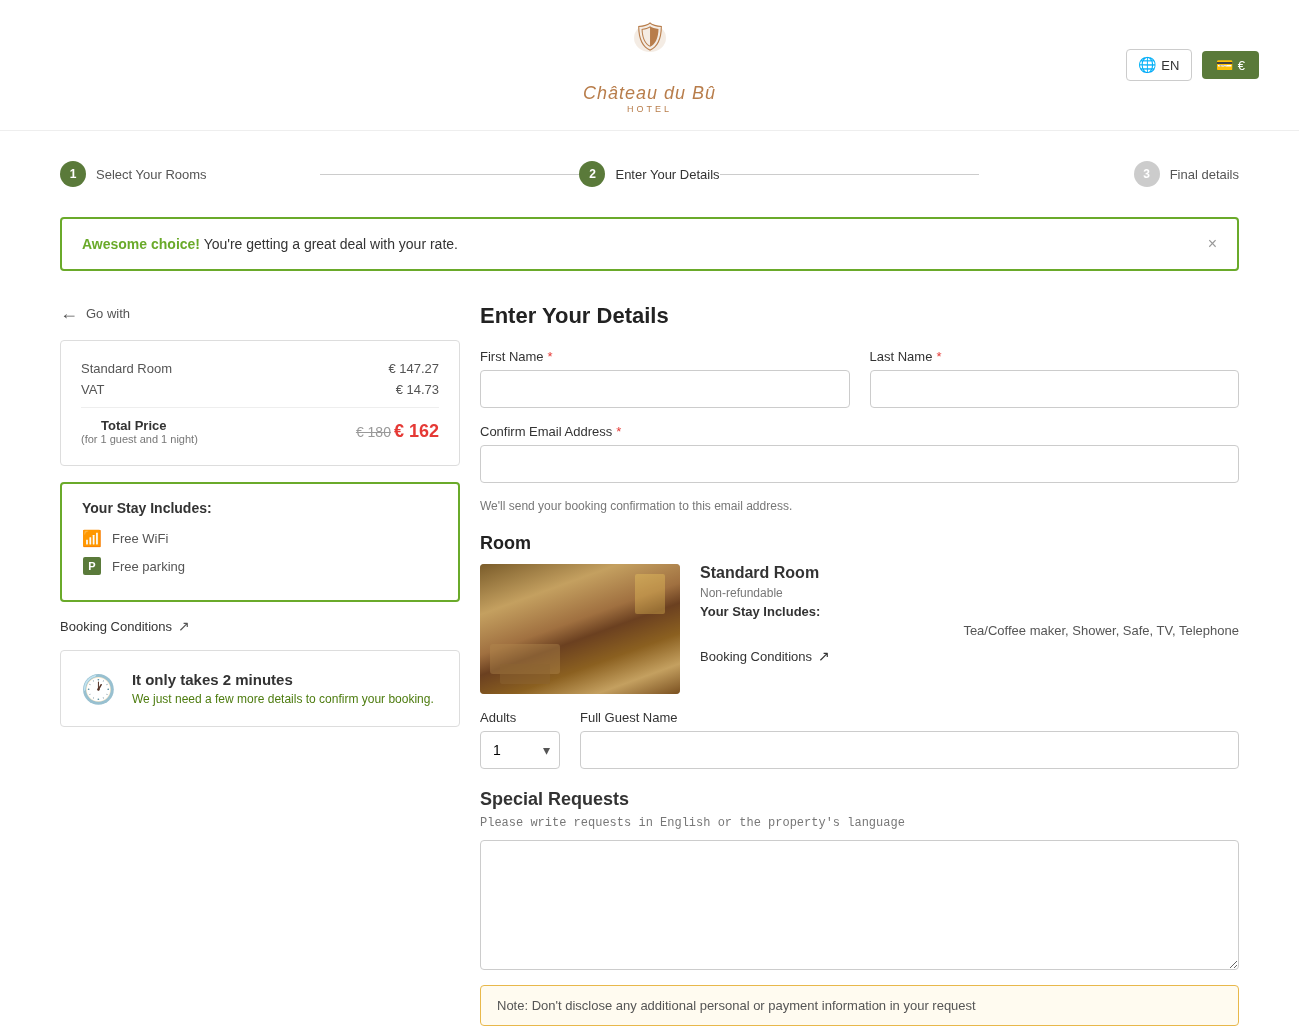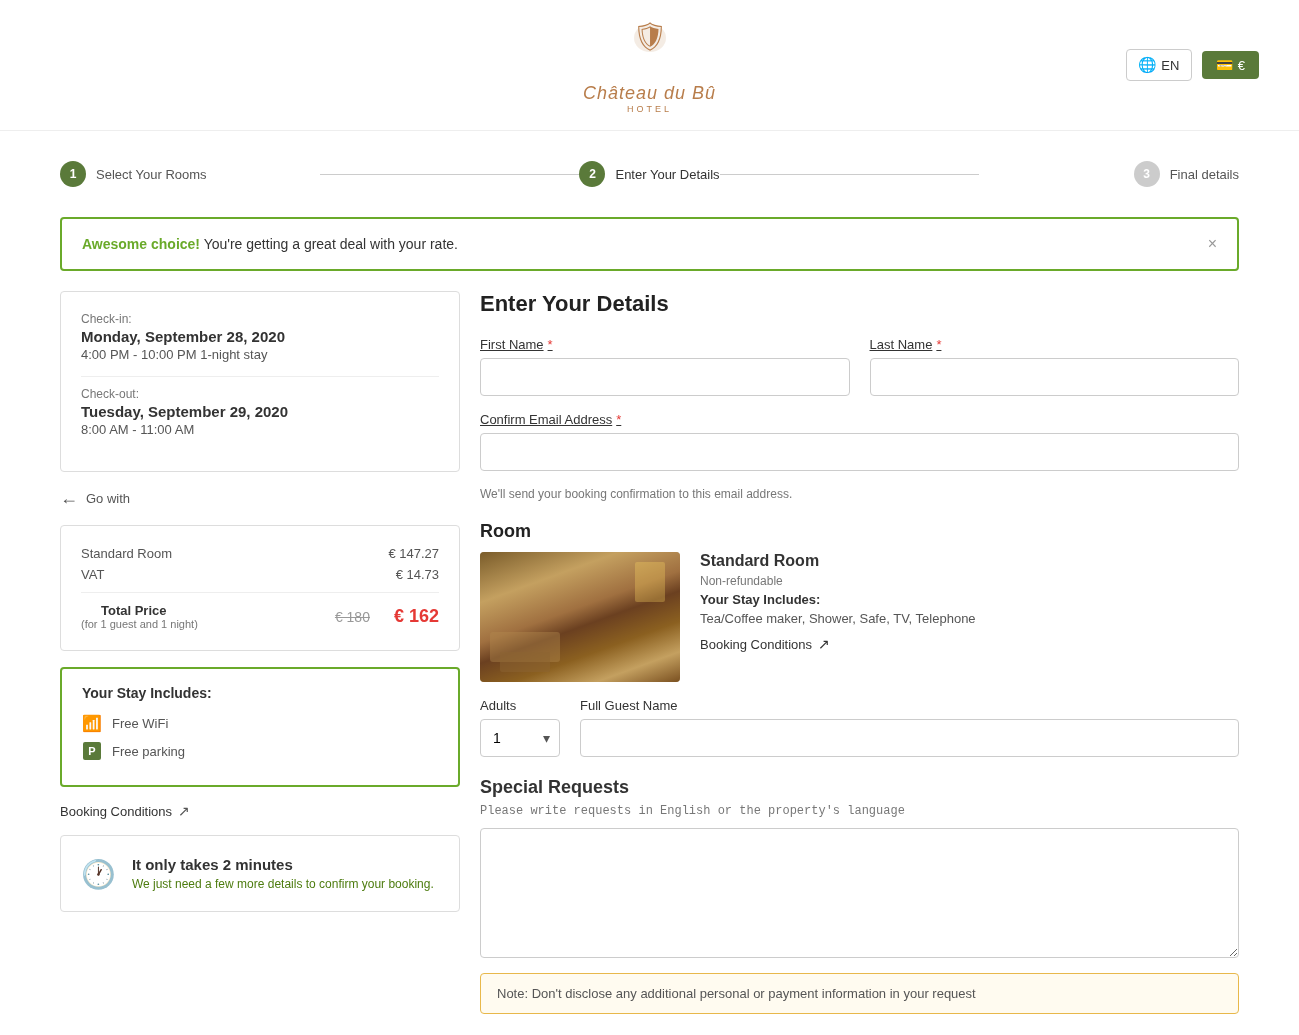--- a/index.html
+++ b/index.html
@@ -15,21 +15,21 @@
     
     .stepper { display: flex; align-items: center; padding: 30px 60px; gap: 0; }
     .step { display: flex; align-items: center; gap: 10px; flex: 1; }
     .step-circle { width: 26px; height: 26px; border-radius: 50%; display: flex; align-items: center; justify-content: center; font-size: 12px; font-weight: bold; flex-shrink: 0; }
     .step-circle.active { background: #5a7a3a; color: #fff; }
     .step-circle.inactive { background: #ccc; color: #fff; }
     .step-label { font-size: 13px; color: #555; }
     .step-line { flex: 1; height: 1px; background: #ccc; }
 
     
-    .banner { margin: 0 60px 20px; border: 2px solid #6aaa2a; border-radius: 4px; padding: 16px 20px; display: flex; align-items: center; justify-content: space-between; background: #fff; }
+    .banner { margin: 0 60px 32px; border: 2px solid #6aaa2a; border-radius: 4px; padding: 16px 20px; display: flex; align-items: center; justify-content: space-between; background: #fff; }
     .banner-text { font-size: 14px; }
     .banner-text strong { color: #6aaa2a; }
     .banner-close { cursor: pointer; font-size: 16px; color: #999; background: none; border: none; }
 
     
     .main { display: flex; gap: 20px; padding: 0 60px 40px; }
 
     
     .left-panel { width: 400px; flex-shrink: 0; }
 
@@ -41,21 +41,21 @@
 
     .go-back { display: flex; align-items: center; gap: 8px; color: #555; font-size: 13px; margin-bottom: 16px; cursor: pointer; }
     .go-back-arrow { font-size: 18px; color: #555; }
 
     .price-box { border: 1px solid #ddd; border-radius: 4px; padding: 20px; margin-bottom: 16px; }
     .price-row { display: flex; justify-content: space-between; font-size: 13px; color: #555; margin-bottom: 6px; }
     .price-divider { height: 1px; background: #eee; margin: 10px 0; }
     .total-row { display: flex; justify-content: space-between; align-items: center; }
     .total-label { font-size: 13px; font-weight: bold; margin-left: 20px; }
     .total-sub { font-size: 11px; color: #777; }
-    .total-prices { display: flex; align-items: center; gap: 24px; }
+    .total-prices { display: flex; align-items: center; gap: 3px; }
     .old-price { text-decoration: line-through; color: #999; font-size: 14px; }
     .new-price { color: #e53935; font-size: 18px; font-weight: bold; }
 
     .includes-box { border: 2px solid #6aaa2a; border-radius: 4px; padding: 16px 20px; margin-bottom: 16px; }
     .includes-title { font-size: 14px; font-weight: bold; margin-bottom: 12px; }
     .includes-item { display: flex; align-items: center; gap: 10px; font-size: 13px; color: #555; margin-bottom: 8px; }
     .includes-icon { width: 20px; height: 20px; display: flex; align-items: center; justify-content: center; }
 
     .booking-conditions-link { display: flex; align-items: center; gap: 6px; font-size: 13px; color: #333; margin-bottom: 16px; cursor: pointer; }
     .booking-conditions-link .ext-icon { font-size: 14px; color: #555; }
@@ -65,34 +65,34 @@
     .promo-title { font-size: 15px; font-weight: bold; margin-bottom: 4px; }
     .promo-text { font-size: 12px; color: #4d7c0f; }
 
     
     .right-panel { flex: 1; }
 
     .section-title { font-size: 22px; font-weight: bold; margin-bottom: 20px; color: #222; }
 
     .form-row { display: flex; gap: 20px; margin-bottom: 16px; }
     .form-group { flex: 1; display: flex; flex-direction: column; }
-    .form-label { font-size: 13px; color: #333; margin-bottom: 6px; text-decoration: underline; }
+    .form-label { font-size: 13px; color: #333; margin-bottom: 6px; }
     .required-star { color: #e53935; margin-left: 4px; }
     .form-input { border: 1px solid #ccc; border-radius: 4px; padding: 10px 12px; font-size: 14px; outline: none; }
     .email-note { font-size: 12px; color: #777; margin-top: 4px; }
 
     .room-section-title { font-size: 18px; font-weight: bold; margin: 20px 0 10px; color: #222; }
 
     .room-card { display: flex; gap: 20px; margin-bottom: 16px; }
     .room-image { width: 200px; height: 130px; background: #c4a882; border-radius: 4px; flex-shrink: 0; overflow: hidden; position: relative; }
     .room-details { flex: 1; }
     .room-name { font-size: 16px; font-weight: bold; margin-bottom: 4px; }
     .room-refund { font-size: 12px; color: #777; margin-bottom: 4px; }
     .room-includes-title { font-size: 13px; font-weight: bold; margin-bottom: 4px; }
-    .room-amenities { font-size: 13px; color: #555; margin-bottom: 10px; }
+    .room-amenities { font-size: 13px; color: #555; margin-bottom: 10px; text-align: right; }
     .room-booking-link { display: flex; align-items: center; gap: 6px; font-size: 13px; color: #333; cursor: pointer; }
 
     .guest-row { display: flex; gap: 20px; margin-bottom: 20px; }
     .guest-group { display: flex; flex-direction: column; }
     .guest-label { font-size: 13px; color: #333; margin-bottom: 6px; }
     .adults-select { border: 1px solid #ccc; border-radius: 4px; padding: 10px 30px 10px 12px; font-size: 14px; background: #fff; cursor: pointer; appearance: none; -webkit-appearance: none; min-width: 80px; }
     .select-wrapper { position: relative; display: inline-block; }
     .select-wrapper::after { content: '▾'; position: absolute; right: 10px; top: 50%; transform: translateY(-50%); pointer-events: none; color: #555; }
     .guest-name-input { border: 1px solid #ccc; border-radius: 4px; padding: 10px 12px; font-size: 14px; min-width: 400px; }
 
@@ -161,29 +161,20 @@
   <div class="banner-text">
     <strong>Awesome choice!</strong><span> You're getting a great deal with your rate.</span>
   </div>
   <button class="banner-close">×</button>
 </div>
 
 <div class="main">
 
   <div class="left-panel">
 
-    <div class="booking-info">
-      <div class="label">Check-in:</div>
-      <div class="date">Monday, September 28, 2020</div>
-      <div class="time">4:00 PM - 10:00 PM 1-night stay</div>
-      <div class="divider"></div>
-      <div class="label">Check-out:</div>
-      <div class="date">Tuesday, September 29, 2020</div>
-      <div class="time">8:00 AM - 11:00 AM</div>
-    </div>
 
     <div class="go-back">
       <span class="go-back-arrow">←</span>
       <span>Go with</span>
     </div>
 
     <div class="price-box">
       <div class="price-row">
         <span>Standard Room</span>
         <span>€ 147.27</span>

